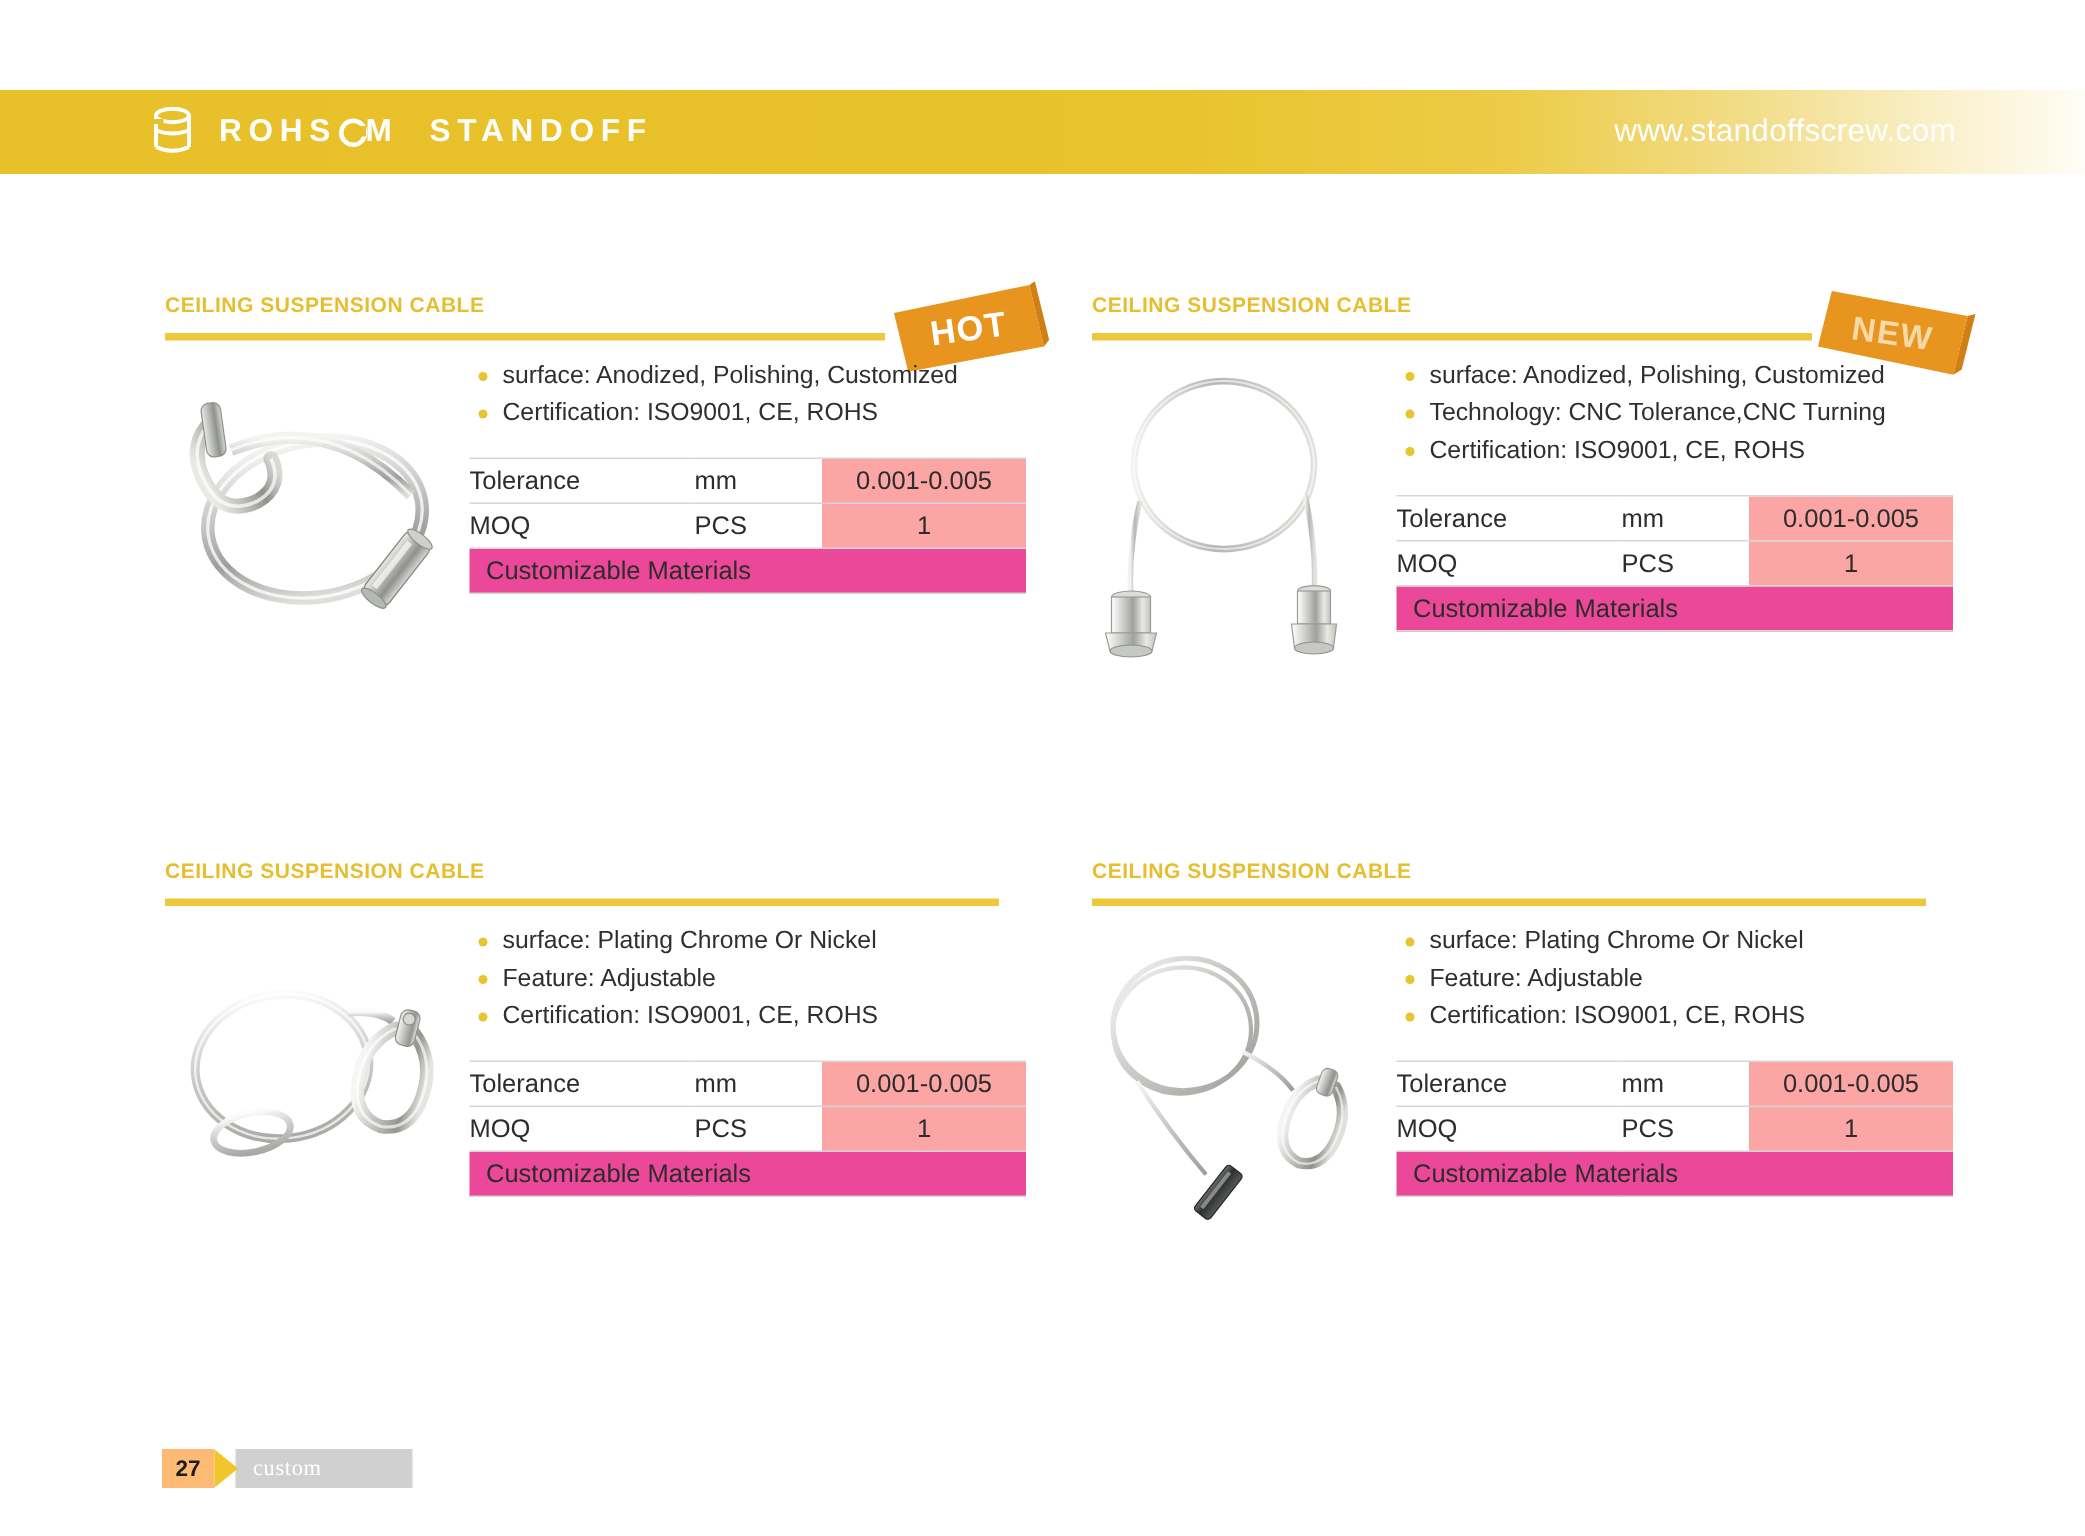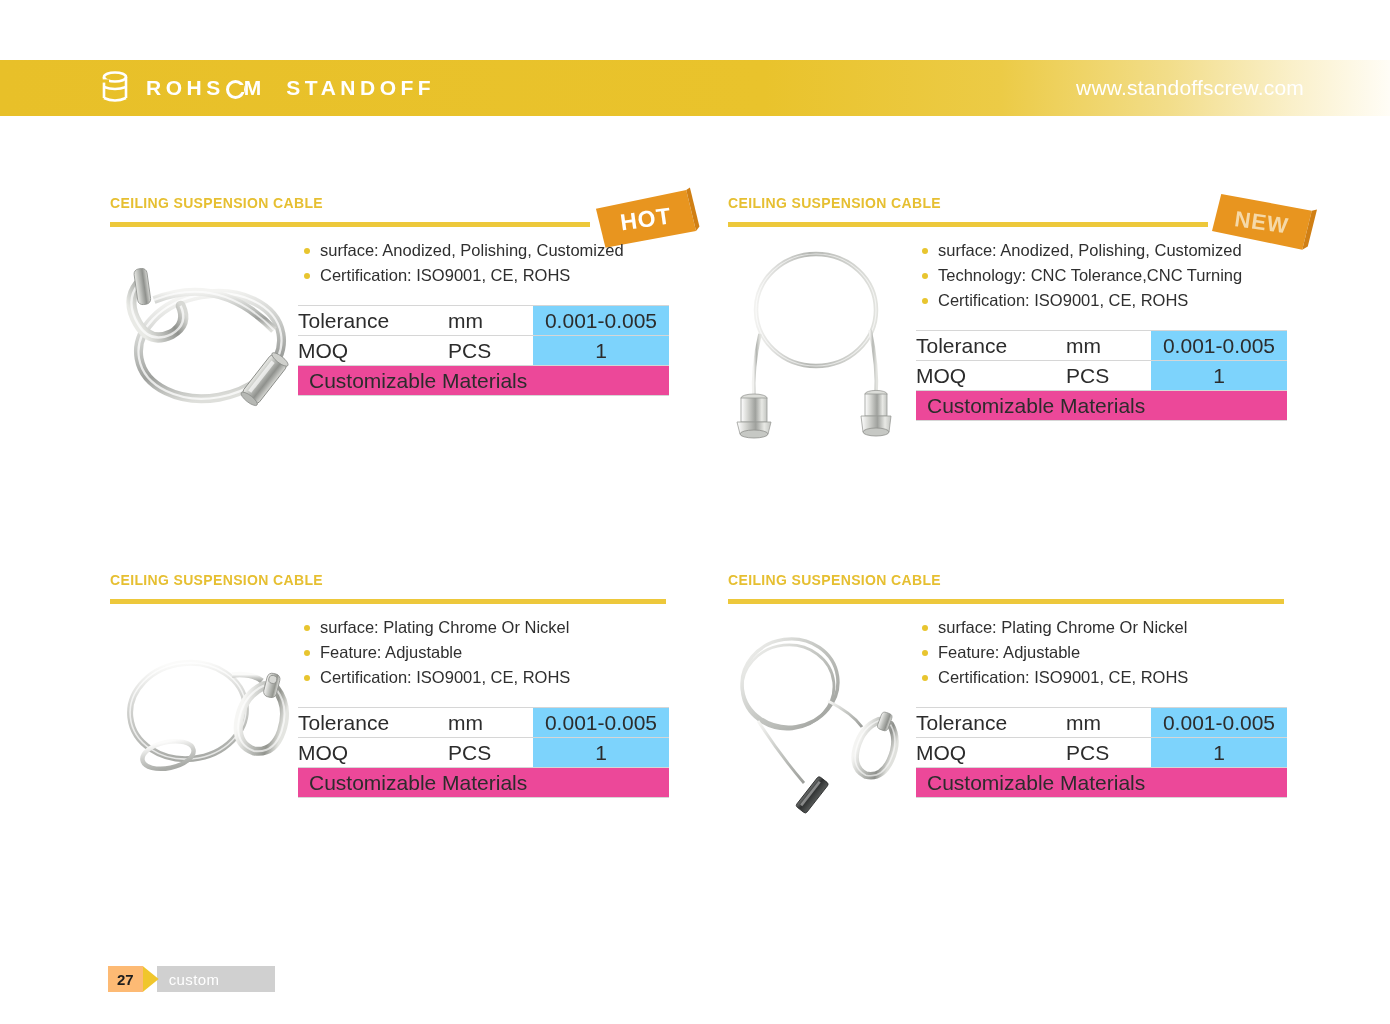--- a/index.html
+++ b/index.html
@@ -145,21 +145,21 @@
     position: absolute;
     left: 0;
     top: 0;
     width: 190px;
     height: 215px;
   }
   .prod-image svg { display: block; }
 
   .prod-specs {
     position: absolute;
-    left: 188px;
+    left: 203px;
     top: 0;
     width: 375px;
   }
 
   .bullets {
     list-style: none;
     margin: 0;
     padding: 0 0 0 0;
   }
   .bullets li {
@@ -183,32 +183,32 @@
 
   
   .spec-table {
     margin-top: 17px;
     width: 371px;
     border-collapse: collapse;
     table-layout: fixed;
   }
   .spec-table tr { height: 29px; }
   .spec-table td {
-    font-size: 21px;
+    font-size: 17px;
     color: #2c2c2c;
     padding: 0;
     border-top: 1px solid #d6d6d6;
     border-bottom: 1px solid #d6d6d6;
     vertical-align: middle;
     height: 29px;
   }
   .col-label { width: 150px; padding-left: 11px; }
   .col-unit  { width: 85px; }
   .col-value {
-    background: #7dd3fc;
+    background: #fca5a5;
     text-align: center;
   }
   .row-materials td {
     background: #ec4899;
     padding-left: 11px;
   }
 
   
   .footer {
     position: absolute;
@@ -232,20 +232,21 @@
     background: #f0c62c;
     clip-path: polygon(0 0, 0 100%, 100% 50%);
   }
   .footer-band {
     background: #d0d0d0;
     width: 106px;
     display: flex;
     align-items: center;
     padding-left: 12px;
     margin-left: -2px;
+    font-family: Liberation Serif, serif;
   }
   .footer-band span {
     color: #ffffff;
     font-size: 15px;
     letter-spacing: 0.4px;
   }
 </style>
 </head>
 <body>
 

